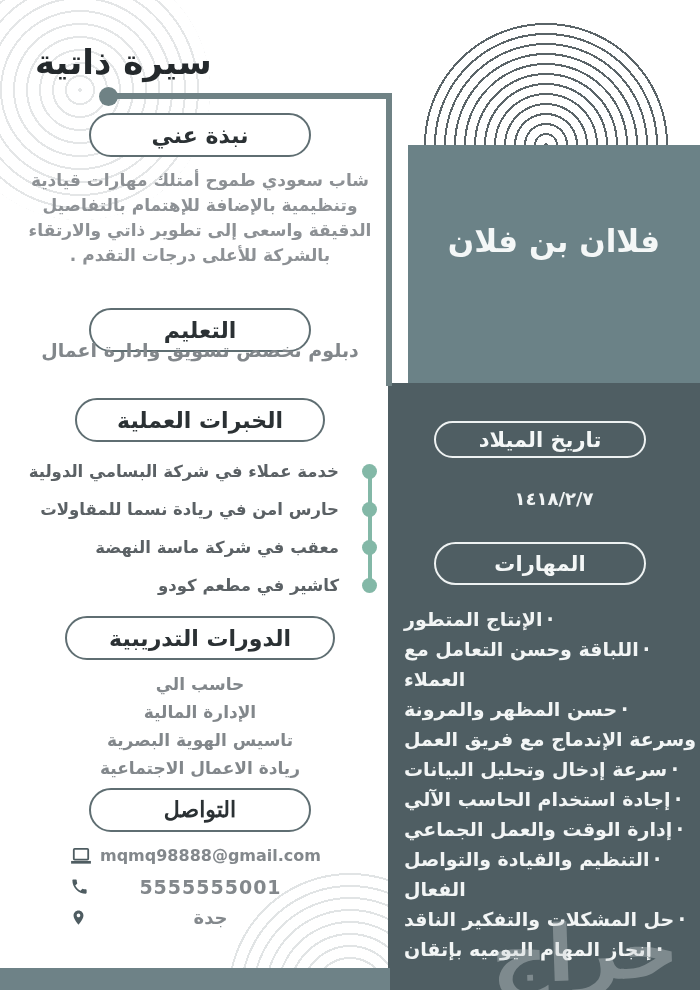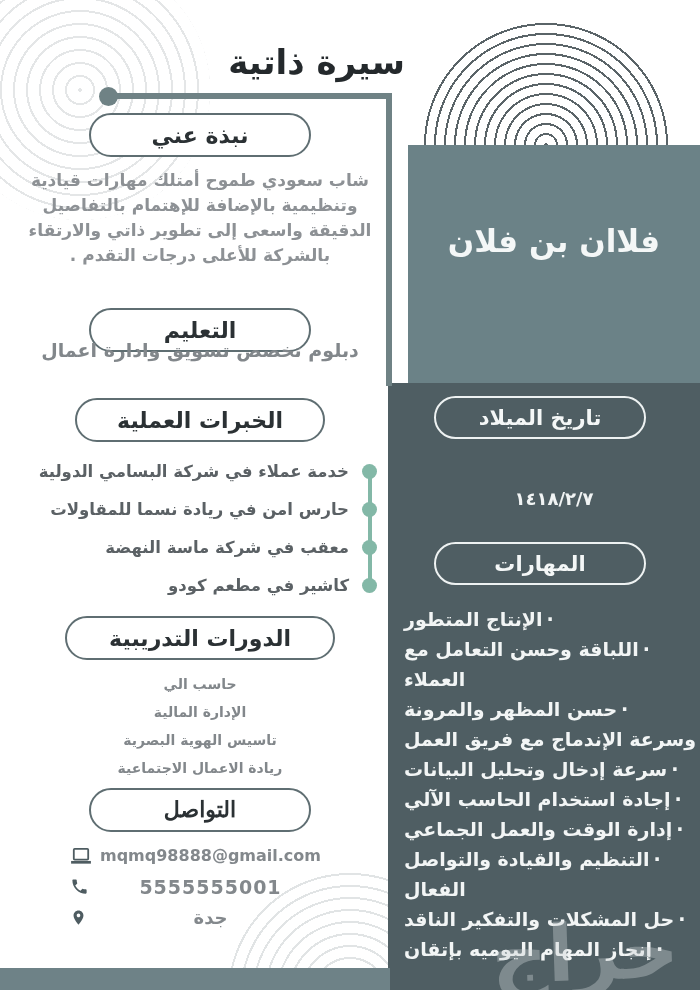--- a/index.html
+++ b/index.html
@@ -18,61 +18,61 @@
   
   .conn-dot{position:absolute;left:99px;top:87px;width:19px;height:19px;border-radius:50%;background:#6f8285;}
   .conn-h{position:absolute;left:108px;top:93px;width:282px;height:6px;background:#6f8285;}
   .conn-v{position:absolute;left:386px;top:93px;width:6px;height:293px;background:#6f8285;}
 
   
   .panel-top{position:absolute;left:408px;top:145px;width:292px;height:238px;background:#6b8287;}
   .panel-bottom{position:absolute;left:388px;top:383px;width:312px;height:607px;background:#4f5e63;}
   .bottom-bar{position:absolute;left:0;top:968px;width:390px;height:22px;background:#6e8287;}
 
-  .cv-title{position:absolute;left:35px;top:42px;width:370px;text-align:right;
+  .cv-title{position:absolute;left:35px;top:42px;width:370px;text-align:left;
     font-size:34px;font-weight:bold;color:#24292c;}
 
   .pill{position:absolute;box-sizing:border-box;display:flex;align-items:center;justify-content:center;
     border:2px solid #5f6e72;border-radius:24px;background:#ffffff;
     font-weight:bold;font-size:22px;color:#2b3134;}
   .pill-about{left:89px;top:113px;width:222px;height:44px;}
   .pill-education{left:89px;top:283px;width:222px;height:44px;margin-top:25px;}
   .pill-experience{left:75px;top:398px;width:250px;height:44px;}
   .pill-courses{left:65px;top:616px;width:270px;height:44px;}
   .pill-contact{left:89px;top:788px;width:222px;height:44px;font-family:Liberation Serif, serif;}
 
   .about-text{position:absolute;left:12px;top:168px;width:376px;text-align:center;
     font-size:17px;line-height:25px;color:#8d9195;font-weight:600;}
   .edu-text{position:absolute;left:35px;top:336px;width:330px;text-align:center;
     font-size:19px;line-height:28px;color:#82878b;font-weight:bold;}
 
   .exp-list{position:absolute;left:25px;top:452px;width:352px;list-style:none;margin:0;padding:0;}
   .exp-line{position:absolute;right:5.5px;top:19px;width:4px;height:115px;background:#83b8a7;border-radius:2px;}
   .exp-item{position:relative;display:flex;align-items:center;height:38px;}
   .exp-dot{flex:0 0 15px;width:15px;height:15px;border-radius:50%;background:#83b8a7;}
-  .exp-text{margin-right:13px;font-size:16.5px;font-weight:bold;color:#5b6165;}
+  .exp-text{margin-right:23px;font-size:16.5px;font-weight:bold;color:#5b6165;}
 
   .courses-list{position:absolute;left:35px;top:670px;width:330px;list-style:none;margin:0;padding:0;
-    text-align:center;font-size:14px;line-height:28px;color:#82878b;font-weight:bold;}
+    text-align:center;font-size:17px;line-height:28px;color:#82878b;font-weight:bold;}
 
   .contact-list{position:absolute;left:70px;top:840px;width:255px;list-style:none;margin:0;padding:0;}
   .contact-row{display:flex;direction:ltr;align-items:center;height:31px;}
   .contact-icon{flex:0 0 26px;color:#4e5c61;display:flex;align-items:center;}
   .contact-val{flex:1;text-align:center;direction:ltr;color:#83888c;font-weight:600;}
   .val-email{font-size:16px;}
   .val-phone{font-size:19px;letter-spacing:1px;}
   .val-city{font-size:18px;direction:rtl;}
 
   
   .name{position:absolute;left:408px;top:216px;width:292px;text-align:center;
     color:#f4f7f7;font-size:31px;font-weight:bold;line-height:50px;}
   .pill-dark{position:absolute;box-sizing:border-box;display:flex;align-items:center;justify-content:center;
     border:2px solid #eef2f2;border-radius:23px;background:transparent;
     color:#f4f7f7;font-weight:bold;font-size:21px;}
-  .pill-birth{left:434px;top:396px;width:212px;height:43px;}
+  .pill-birth{left:434px;top:421px;width:212px;height:37px;}
   .pill-skills{left:434px;top:542px;width:212px;height:43px;}
   .birth-date{position:absolute;left:408px;top:488px;width:292px;text-align:center;
     color:#f1f4f4;font-size:18px;font-weight:bold;letter-spacing:1px;}
   .skills-list{position:absolute;left:396px;top:596px;width:296px;list-style:none;margin:8px;padding:0;
     text-align:left;color:#f2f5f5;font-size:19px;font-weight:bold;line-height:30px;}
   .skill-bullet{padding-left:4px;}
 
   .watermark{position:absolute;left:470px;top:908px;width:230px;text-align:center;
     font-size:78px;font-weight:bold;color:#ccd3d5;opacity:.38;transform:rotate(-2deg);z-index:5;}
 </style>

